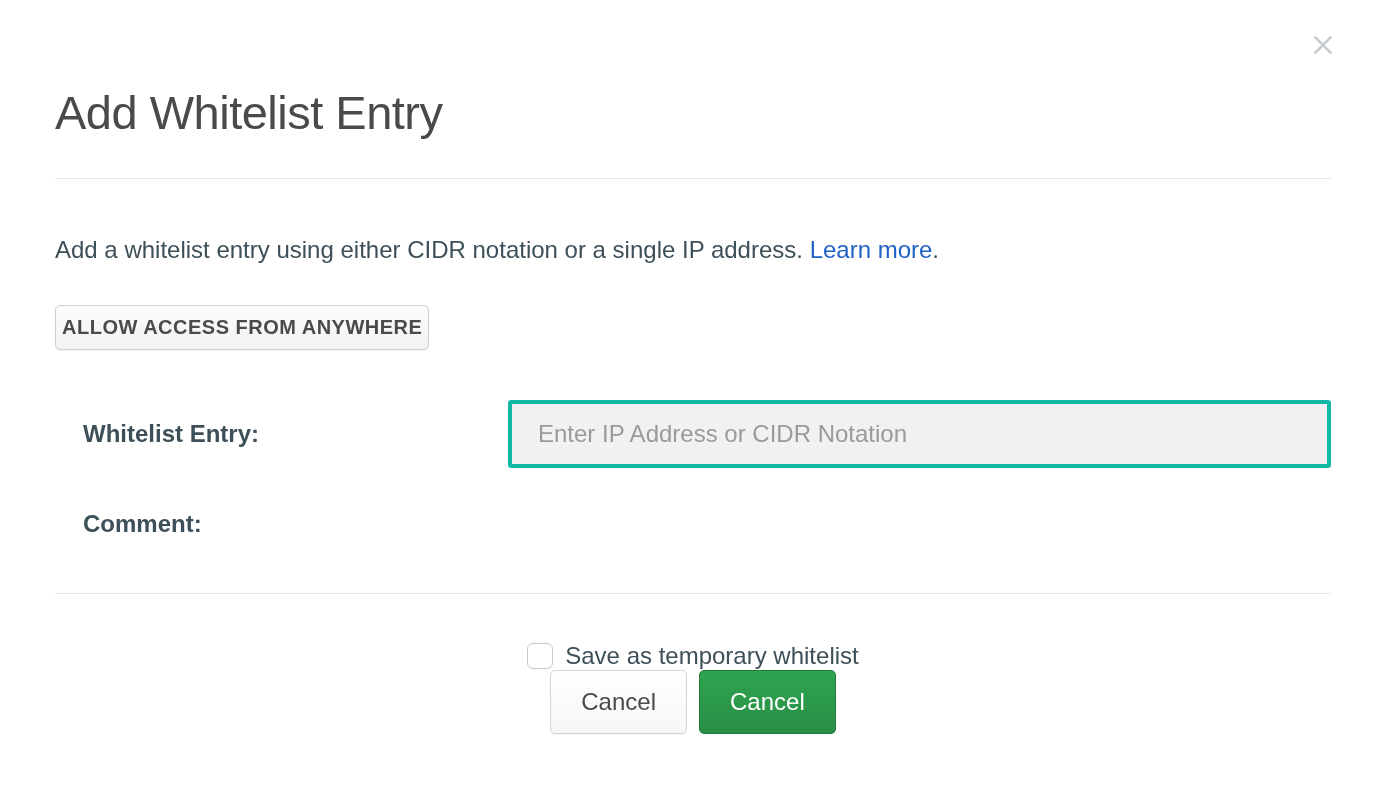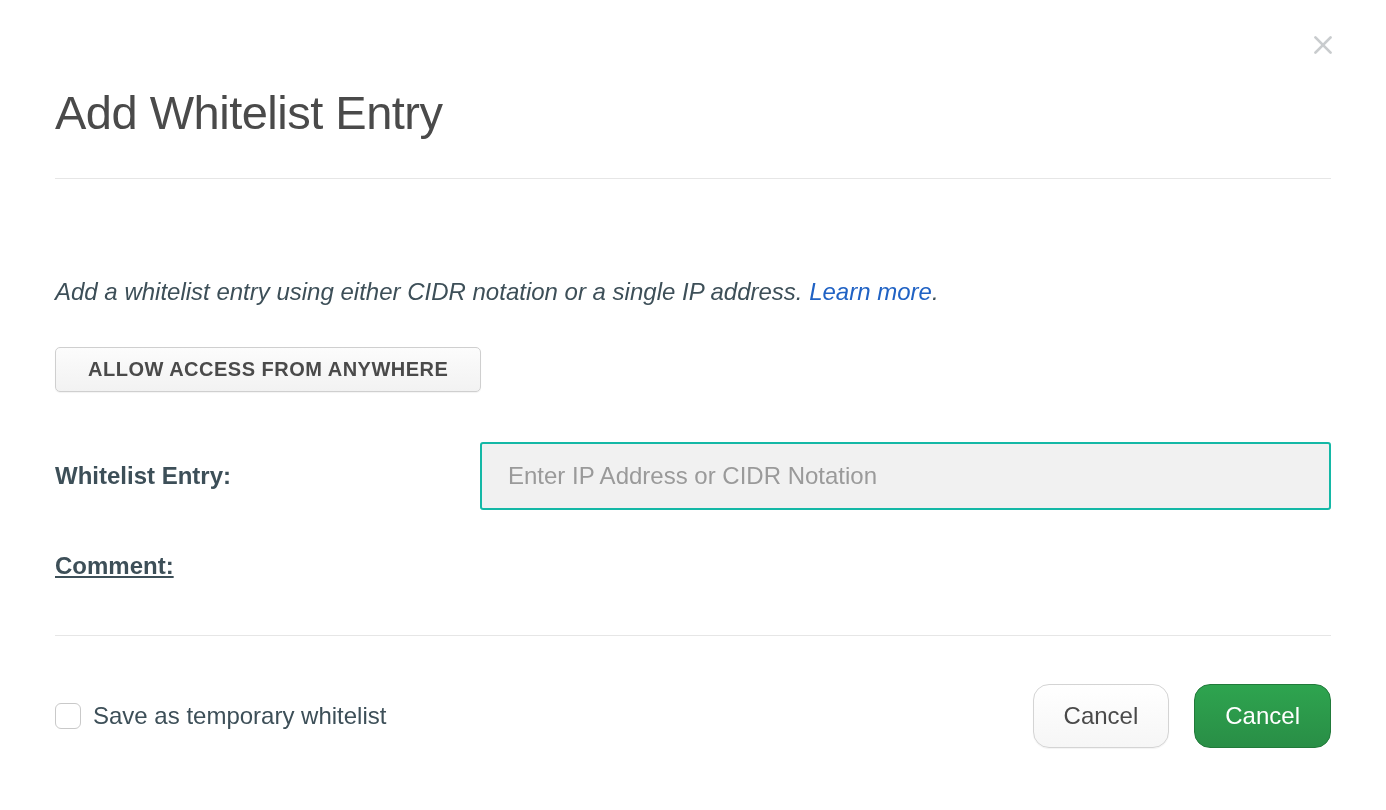--- a/index.html
+++ b/index.html
@@ -43,81 +43,81 @@
       letter-spacing: -0.5px;
     }
     .divider {
       border: none;
       border-top: 1px solid #e6e6e6;
       margin: 0;
     }
     .description {
       font-size: 24px;
       color: #3d4f58;
-      margin-top: 96px;
+      margin-top: 54px;
       margin-bottom: 38px;
       line-height: 1.4;
-      font-style: italic;
     }
     .link {
       color: #2062c4;
       text-decoration: none;
       cursor: pointer;
     }
     .allow-btn {
       display: inline-block;
       background: linear-gradient(#fcfcfc, #f2f2f2);
       border: 1px solid #cfcfcf;
       border-radius: 5px;
-      padding: 10px 32px;
+      padding: 10px 6px;
       font-size: 20px;
       font-weight: 700;
       letter-spacing: 0.5px;
       color: #4a4a4a;
       cursor: pointer;
       box-shadow: 0 1px 1px rgba(0,0,0,0.05);
     }
     .form-rows {
       margin-top: 50px;
+      margin-left: 28px;
       margin-bottom: 55px;
     }
     .form-row {
       display: flex;
       align-items: center;
       margin-bottom: 42px;
     }
     .form-row:last-child {
       margin-bottom: 0;
-      text-decoration: underline;
     }
     .form-label {
       width: 425px;
       font-size: 24px;
       font-weight: 700;
       color: #3d4f58;
     }
     .form-input {
       flex: 1;
       height: 68px;
       padding: 0 26px;
       font-size: 24px;
       background: #f1f1f1;
-      border: 2px solid #14b8a6;
+      border: 4px solid #14b8a6;
       border-radius: 3px;
       color: #3d4f58;
       outline: none;
     }
     .form-input::placeholder {
       color: #9a9a9a;
     }
     .footer {
       display: flex;
       align-items: center;
       justify-content: space-between;
       margin-top: 48px;
+      flex-direction: column;
     }
     .checkbox-wrap {
       display: flex;
       align-items: center;
       gap: 12px;
     }
     .checkbox {
       width: 26px;
       height: 26px;
       border: 1px solid #c9c9c9;
@@ -133,27 +133,26 @@
       cursor: pointer;
     }
     .footer-buttons {
       display: flex;
       gap: 12px;
     }
     .btn {
       height: 64px;
       padding: 0 30px;
       font-size: 24px;
-      border-radius: 16px;
+      border-radius: 5px;
       cursor: pointer;
       border: 1px solid transparent;
       display: flex;
       align-items: center;
       justify-content: center;
-      margin-left: 13px;
     }
     .btn-cancel {
       background: linear-gradient(#ffffff, #f6f6f6);
       border: 1px solid #d4d4d4;
       color: #4a4a4a;
       box-shadow: 0 1px 1px rgba(0,0,0,0.05);
     }
     .btn-confirm {
       background: linear-gradient(#2ea44f, #298e46);
       border: 1px solid #217a3a;

